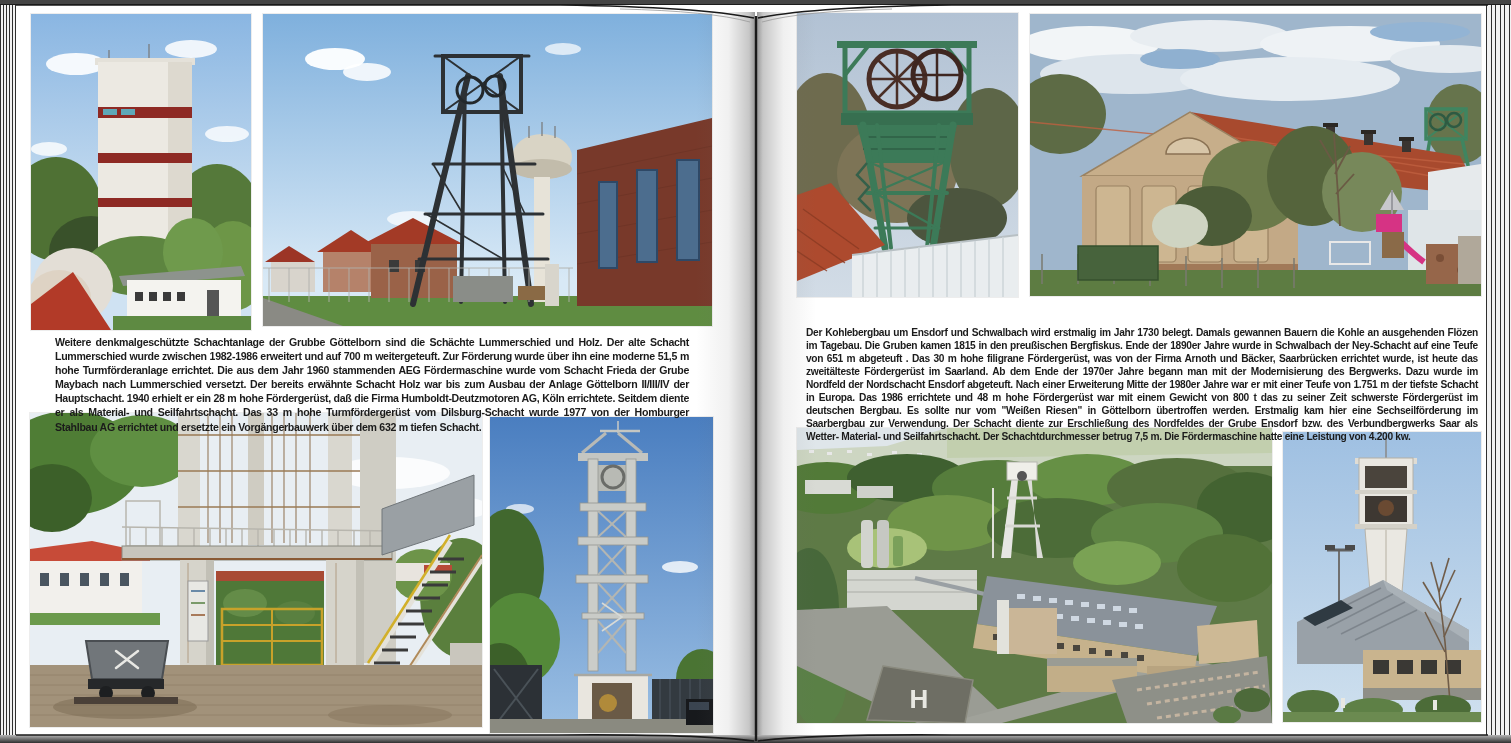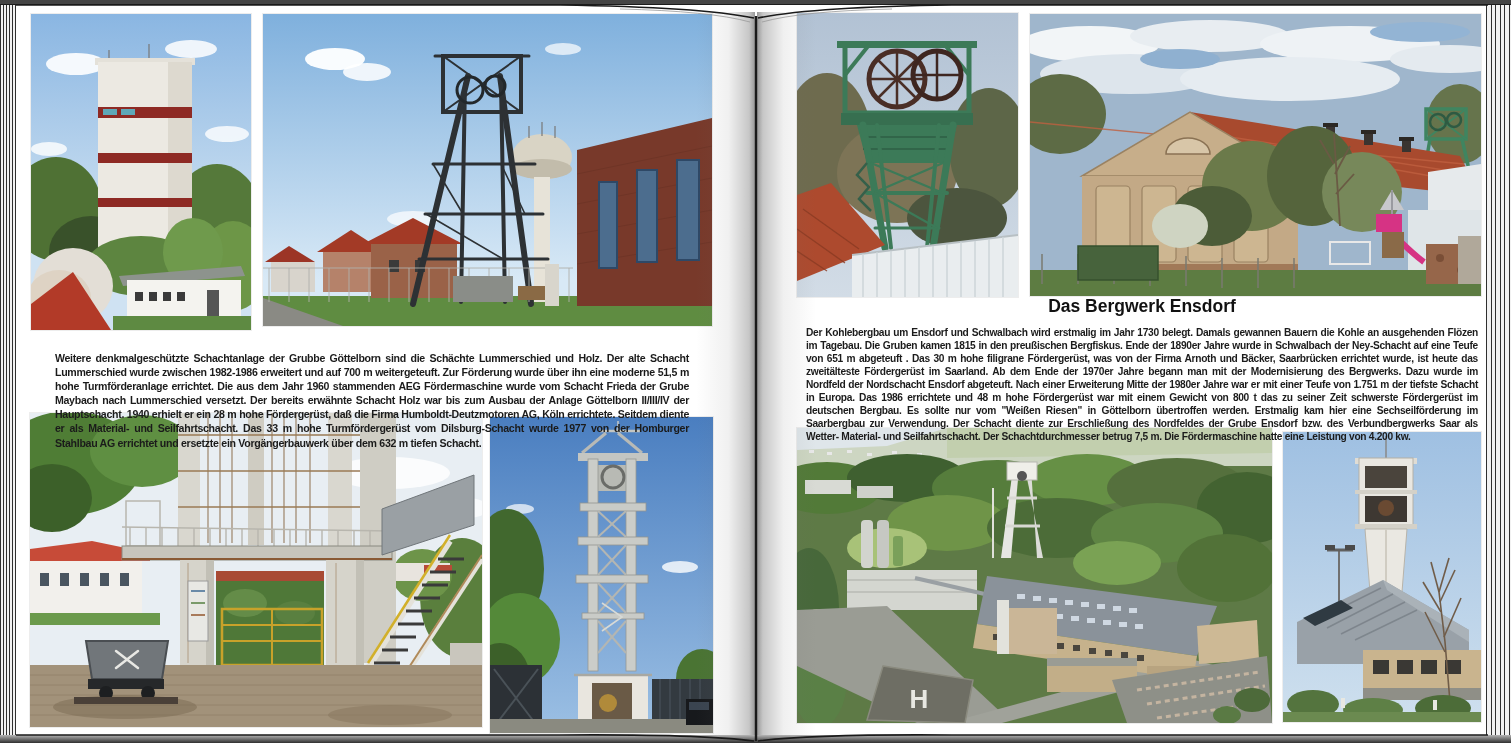--- a/index.html
+++ b/index.html
@@ -1,21 +1,21 @@
 <!DOCTYPE html>
 <html><head>
 <meta charset="utf-8">
 <style>
   html,body{margin:0;padding:0;background:#fff;}
   .book{position:relative;width:1511px;height:743px;background:#ffffff;overflow:hidden;
         font-family:"Liberation Sans",sans-serif;}
   .photo{position:absolute;outline:1px solid rgba(0,0,0,0.07);margin:0;padding:0;z-index:1;}
   .photo svg{display:block;width:100%;height:100%;}
   .para{position:absolute;margin:0;font-weight:bold;color:#1b1b1b;text-align:justify;z-index:2;}
-  #left-text{left:55px;top:351px;width:634px;font-size:10.6px;line-height:14.1px;letter-spacing:-0.3px;}
+  #left-text{left:55px;top:335px;width:634px;font-size:10.6px;line-height:14.1px;letter-spacing:-0.3px;}
   #right-title{position:absolute;left:806px;top:296px;width:672px;margin:0;text-align:center;
                font-size:17.5px;font-weight:bold;color:#111;z-index:2;}
   #right-text{left:806px;top:326px;width:672px;font-size:10.2px;line-height:13px;letter-spacing:-0.3px;}
   .gutter{position:absolute;top:12px;height:724px;z-index:3;pointer-events:none;}
   #gutter-left{left:696px;width:59px;
     background:linear-gradient(to right,rgba(110,110,110,0) 0%,rgba(110,110,110,0.10) 55%,rgba(80,80,80,0.32) 90%,rgba(50,50,50,0.5) 100%);}
   #gutter-right{left:757px;width:59px;
     background:linear-gradient(to left,rgba(110,110,110,0) 0%,rgba(110,110,110,0.10) 55%,rgba(80,80,80,0.32) 90%,rgba(50,50,50,0.5) 100%);}
   .edge{position:absolute;top:0;bottom:0;z-index:4;}
   #edge-left{left:0;width:16px;background:repeating-linear-gradient(90deg,#2f2f2f 0 1px,#f2f2f2 1px 3px);}
@@ -477,21 +477,20 @@
       <rect x="346" y="200" width="26" height="18" fill="#d63384"></rect>
       <path d="M360,218 C372,228 380,238 394,248" stroke="#d63384" stroke-width="6" fill="none"></path>
       <rect x="352" y="218" width="22" height="26" fill="#8a6a48"></rect>
       <rect x="396" y="230" width="53" height="40" fill="#96664a"></rect>
       <circle cx="410" cy="244" r="4" fill="#7a4e36"></circle>
         <circle cx="432" cy="256" r="5" fill="#7a4e36"></circle>
       <rect x="428" y="222" width="23" height="48" fill="#b0a89a"></rect>
     </svg>
   </figure>
 
-  <h1 id="right-title">Das Bergwerk Ensdorf</h1>
   <p id="right-text" class="para">Der Kohlebergbau um Ensdorf und Schwalbach wird erstmalig im Jahr 1730 belegt. Damals gewannen Bauern die Kohle an ausgehenden Flözen im Tagebau. Die Gruben kamen 1815 in den preußischen Bergfiskus. Ende der 1890er Jahre wurde in Schwalbach der Ney-Schacht auf eine Teufe von 651 m abgeteuft . Das 30 m hohe filigrane Fördergerüst, was von der Firma Arnoth und Bäcker, Saarbrücken errichtet wurde, ist heute das zweitälteste Fördergerüst im Saarland. Ab dem Ende der 1970er Jahre begann man mit der Modernisierung des Bergwerks. Dazu wurde im Nordfeld der Nordschacht Ensdorf abgeteuft. Nach einer Erweiterung Mitte der 1980er Jahre war er mit einer Teufe von 1.751 m der tiefste Schacht in Europa. Das 1986 errichtete und 48 m hohe Fördergerüst war mit einem Gewicht von 800 t das zu seiner Zeit schwerste Fördergerüst im deutschen Bergbau. Es sollte nur vom "Weißen Riesen" in Göttelborn übertroffen werden. Erstmalig kam hier eine Sechseilförderung im Saarbergbau zur Verwendung. Der Schacht diente zur Erschließung des Nordfeldes der Grube Ensdorf bzw. des Verbundbergwerks Saar als Wetter- Material- und Seilfahrtschacht. Der Schachtdurchmesser betrug 7,5 m.  Die Fördermaschine hatte eine Leistung von 4.200 kw.</p>
 
   <figure class="photo" style="left:797px;top:428px;width:475px;height:295px;">
     <svg viewBox="0 0 475 295" preserveAspectRatio="none">
       <rect width="475" height="295" fill="#5e7a46"></rect>
       <rect x="0" y="0" width="475" height="38" fill="#cdd6c2"></rect>
       <polygon points="0,0 150,0 90,18 0,22" fill="#dfe6ea"></polygon>
       <polygon points="150,0 475,0 475,25 150,30" fill="#c2cfae"></polygon>
       <g fill="#e8e8e8">
         <rect x="12" y="22" width="5" height="3"></rect>

